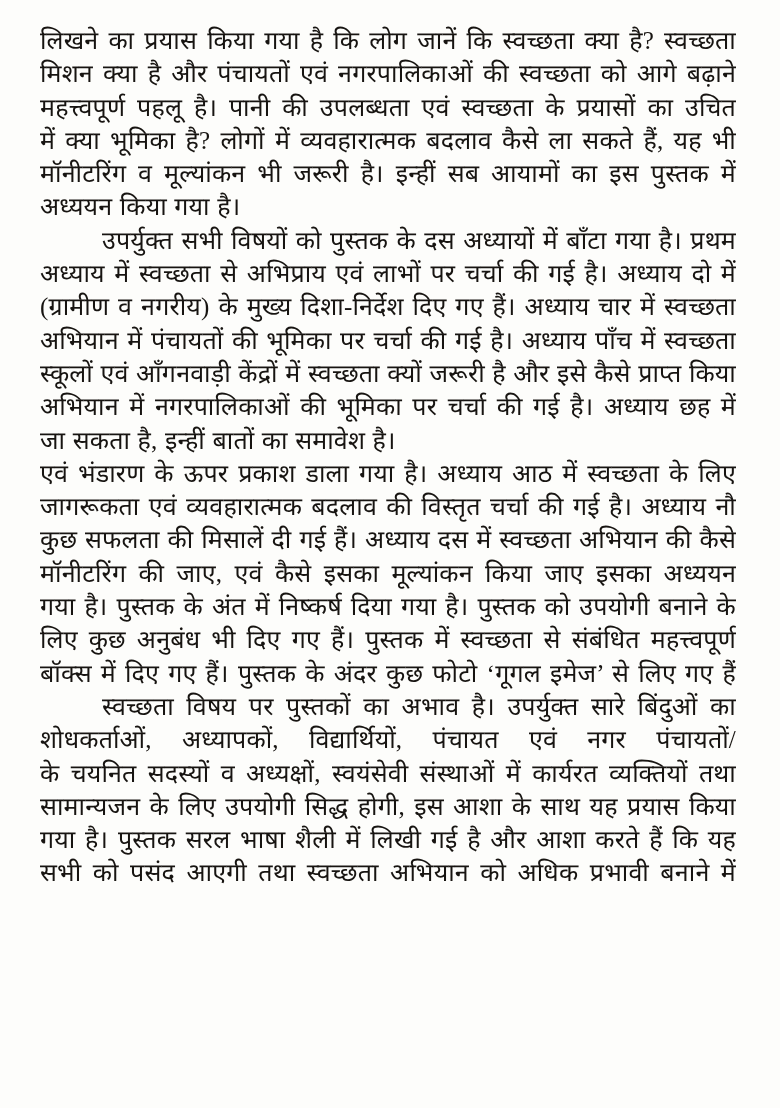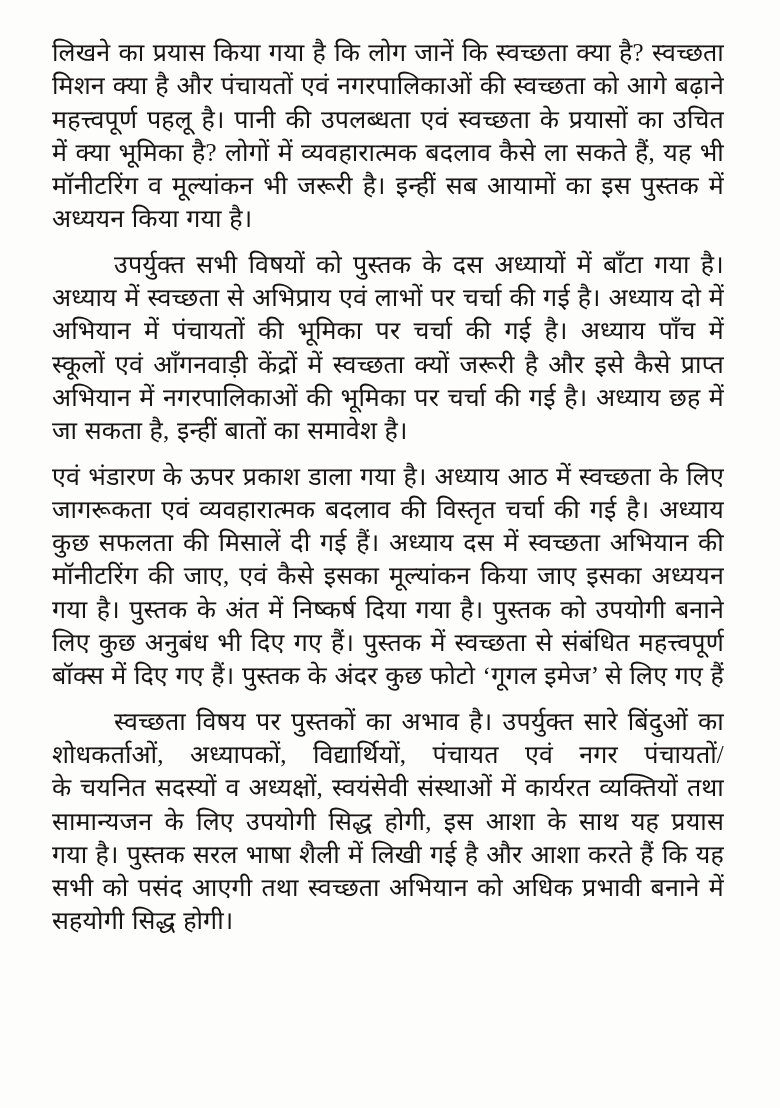--- a/index.html
+++ b/index.html
@@ -17,21 +17,21 @@
     font-family: "Liberation Serif", "DejaVu Serif", "DejaVu Sans", serif;
     font-size: 25px;
     box-sizing: border-box;
     padding: 24px 44px 20px 40px;
     overflow: hidden;
   }
   .text-block {
     width: 100%;
   }
   .paragraph {
-    margin: 12px;
+    margin: 0;
     padding: 0;
   }
   .line {
     display: block;
     line-height: 33.3px;
     height: 33.3px;
     white-space: normal;
     text-align: justify;
     text-align-last: justify;
     letter-spacing: 0.2px;
@@ -55,20 +55,21 @@
         <div class="line">लिखने का प्रयास किया गया है कि लोग जानें कि स्वच्छता क्या है? स्वच्छता</div>
         <div class="line">मिशन क्या है और पंचायतों एवं नगरपालिकाओं की स्वच्छता को आगे बढ़ाने</div>
         <div class="line">महत्त्वपूर्ण पहलू है। पानी की उपलब्धता एवं स्वच्छता के प्रयासों का उचित</div>
         <div class="line">में क्या भूमिका है? लोगों में व्यवहारात्मक बदलाव कैसे ला सकते हैं, यह भी</div>
         <div class="line">मॉनीटरिंग व मूल्यांकन भी जरूरी है। इन्हीं सब आयामों का इस पुस्तक में</div>
         <div class="line last">अध्ययन किया गया है।</div>
       </div>
       <div class="paragraph">
         <div class="line indent">उपर्युक्त सभी विषयों को पुस्तक के दस अध्यायों में बाँटा गया है। प्रथम</div>
         <div class="line">अध्याय में स्वच्छता से अभिप्राय एवं लाभों पर चर्चा की गई है। अध्याय दो में</div>
+        <div class="line">(ग्रामीण व नगरीय) के मुख्य दिशा-निर्देश दिए गए हैं। अध्याय चार में स्वच्छता</div>
         <div class="line">अभियान में पंचायतों की भूमिका पर चर्चा की गई है। अध्याय पाँच में स्वच्छता</div>
         <div class="line">स्कूलों एवं आँगनवाड़ी केंद्रों में स्वच्छता क्यों जरूरी है और इसे कैसे प्राप्त किया</div>
         <div class="line">अभियान में नगरपालिकाओं की भूमिका पर चर्चा की गई है। अध्याय छह में</div>
         <div class="line last">जा सकता है, इन्हीं बातों का समावेश है।</div>
       </div>
       <div class="paragraph">
         <div class="line">एवं भंडारण के ऊपर प्रकाश डाला गया है। अध्याय आठ में स्वच्छता के लिए</div>
         <div class="line">जागरूकता एवं व्यवहारात्मक बदलाव की विस्तृत चर्चा की गई है। अध्याय नौ में</div>
         <div class="line">कुछ सफलता की मिसालें दी गई हैं। अध्याय दस में स्वच्छता अभियान की कैसे</div>
         <div class="line">मॉनीटरिंग की जाए, एवं कैसे इसका मूल्यांकन किया जाए इसका अध्ययन किया</div>
@@ -76,16 +77,15 @@
         <div class="line">लिए कुछ अनुबंध भी दिए गए हैं। पुस्तक में स्वच्छता से संबंधित महत्त्वपूर्ण तथ्य</div>
         <div class="line">बॉक्स में दिए गए हैं। पुस्तक के अंदर कुछ फोटो ‘गूगल इमेज’ से लिए गए हैं</div>
       </div>
       <div class="paragraph">
         <div class="line indent">स्वच्छता विषय पर पुस्तकों का अभाव है। उपर्युक्त सारे बिंदुओं का समावेश</div>
         <div class="line">शोधकर्ताओं, अध्यापकों, विद्यार्थियों, पंचायत एवं नगर पंचायतों/उपलबालिकाओं</div>
         <div class="line">के चयनित सदस्यों व अध्यक्षों, स्वयंसेवी संस्थाओं में कार्यरत व्यक्तियों तथा</div>
         <div class="line">सामान्यजन के लिए उपयोगी सिद्ध होगी, इस आशा के साथ यह प्रयास किया</div>
         <div class="line">गया है। पुस्तक सरल भाषा शैली में लिखी गई है और आशा करते हैं कि यह</div>
         <div class="line">सभी को पसंद आएगी तथा स्वच्छता अभियान को अधिक प्रभावी बनाने में</div>
-        <div class="line last">सहयोगी सिद्ध होगी।</div>
       </div>
     </div>
 </div>
 
 </body></html>

